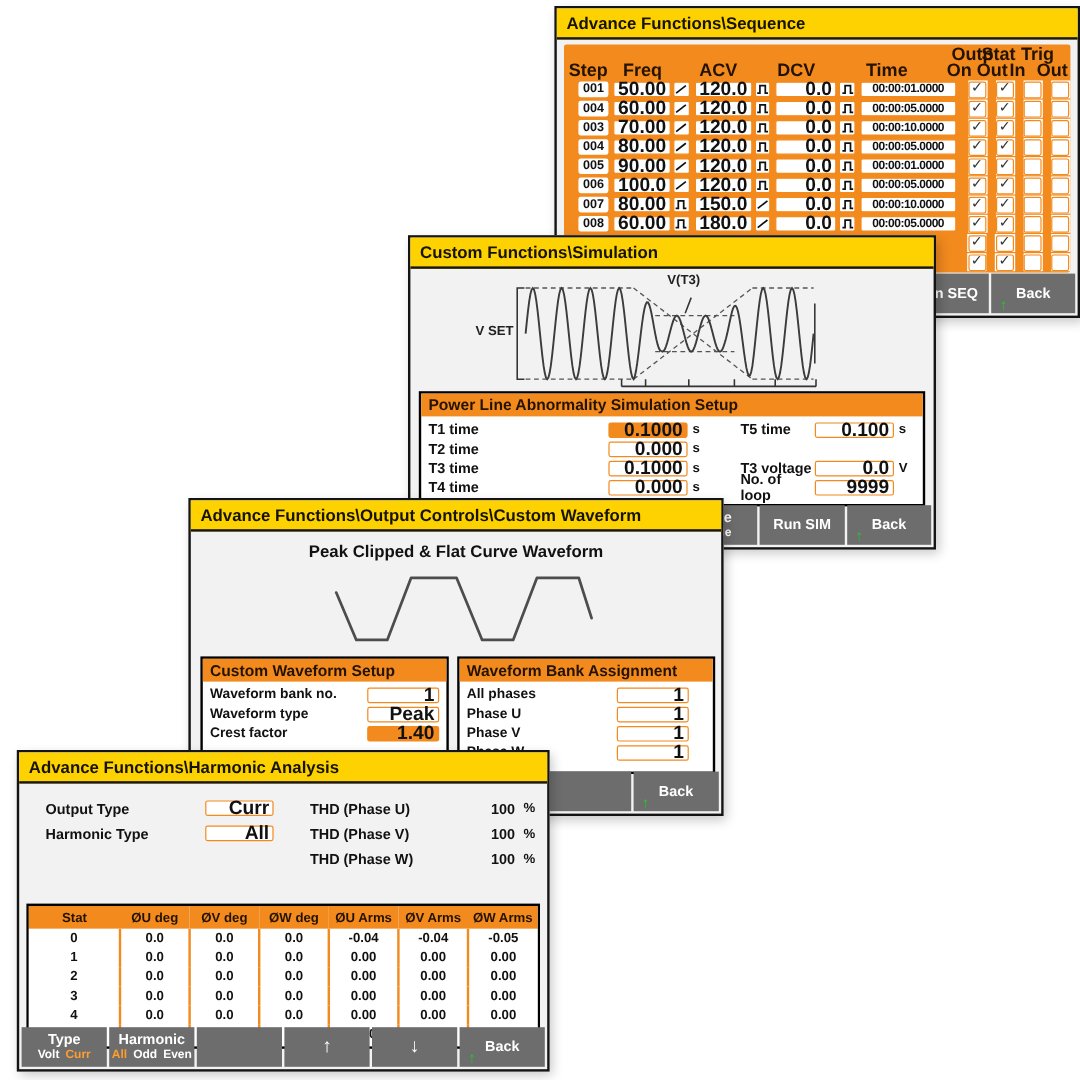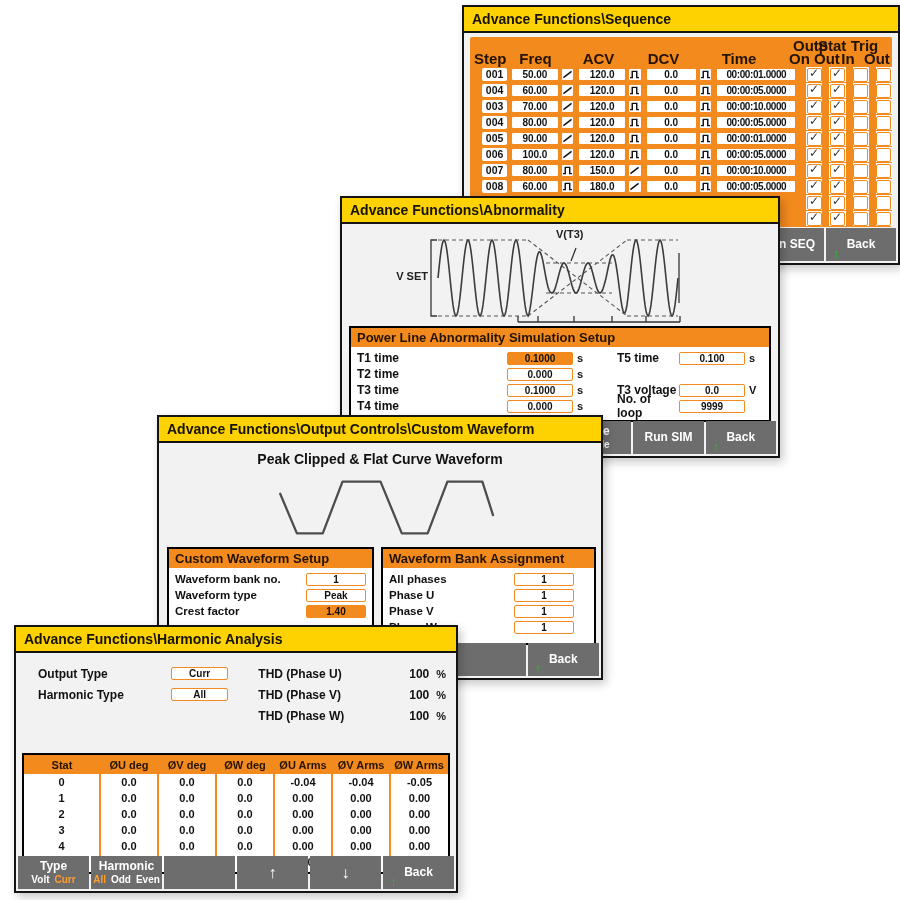--- a/index.html
+++ b/index.html
@@ -1,21 +1,21 @@
 <!DOCTYPE html>
 <html><head>
 <meta charset="utf-8">
 <style>
   html,body{margin:0;padding:0;background:#fff;}
   body{width:900px;height:900px;position:relative;font-family:"Liberation Sans",sans-serif;color:#111;overflow:hidden;}
   .win{position:absolute;background:#f2f2f2;border:2px solid #141414;box-shadow:3px 4px 9px rgba(0,0,0,.22);}
   .titlebar{height:24px;background:#fdd200;border-bottom:2px solid #141414;font-size:14px;font-weight:bold;line-height:24px;padding-left:8px;color:#161300;white-space:nowrap;overflow:hidden;}
   .body{position:absolute;top:26px;left:0;right:0;bottom:0;}
   
-  .vbox{display:inline-block;background:#fff;border:1.5px solid #f28a1e;border-radius:2px;text-align:center;font-weight:bold;font-size:10px;color:#111;height:11px;line-height:11px;padding:0 3px;box-sizing:content-box;white-space:nowrap;}
+  .vbox{display:inline-block;background:#fff;border:1.5px solid #f28a1e;border-radius:2px;text-align:right;font-weight:bold;font-size:16px;color:#111;height:11px;line-height:11px;padding:0 3px;box-sizing:content-box;white-space:nowrap;}
   .vbox.hl{background:#f28a1e;}
   .vbox:empty{visibility:hidden;}
   .opanel{position:absolute;border:2px solid #000000;background:#fff;}
   .opanel .phead{background:#f28a1e;color:#241300;font-weight:bold;font-size:13px;line-height:19px;height:19px;padding-left:6px;white-space:nowrap;overflow:hidden;}
   
   .btnbar{position:absolute;left:2px;right:2px;bottom:2px;height:33px;display:flex;gap:2px;}
   .gbtn{flex:1;background:#6d6d6d;color:#fff;font-weight:bold;font-size:12px;display:flex;flex-direction:column;align-items:center;justify-content:center;position:relative;line-height:1.1;white-space:nowrap;}
   .gbtn .sub{font-size:10px;display:flex;gap:5px;}
   .gbtn .accent{color:#ff9d2e;}
   .green-up{position:absolute;left:7px;bottom:0px;color:#27c427;font-size:13px;font-weight:bold;}
@@ -494,21 +494,21 @@
       <div class="gbtn">Run SEQ</div>
       <div class="gbtn">
         <span class="green-up">↑</span>
         <span>Back</span>
       </div>
     </div>
   </div>
 </div>
 
 <div class="win" id="win-sim">
-  <div class="titlebar">Advance Functions\Abnormality</div>
+  <div class="titlebar">Custom Functions\Simulation</div>
   <div class="body">
     <div class="diagram">
       <svg width="320" height="96" viewBox="0 0 320 96">
         <g stroke="#555" stroke-width="1.1" fill="none" stroke-dasharray="4,3">
           <path d="M40,12 H130 M229,12 H280 M40,88 H130 M229,88 H280 M130,12 L229,88 M130,88 L229,12 M148,35 H214 M148,65 H214"></path>
         </g>
         <g stroke="#333" stroke-width="1.3" fill="none">
           <path d="M39,12 H33 V88 H39"></path>
           <path d="M281,25 V75"></path>
           <path d="M178,20 L173,33"></path>

